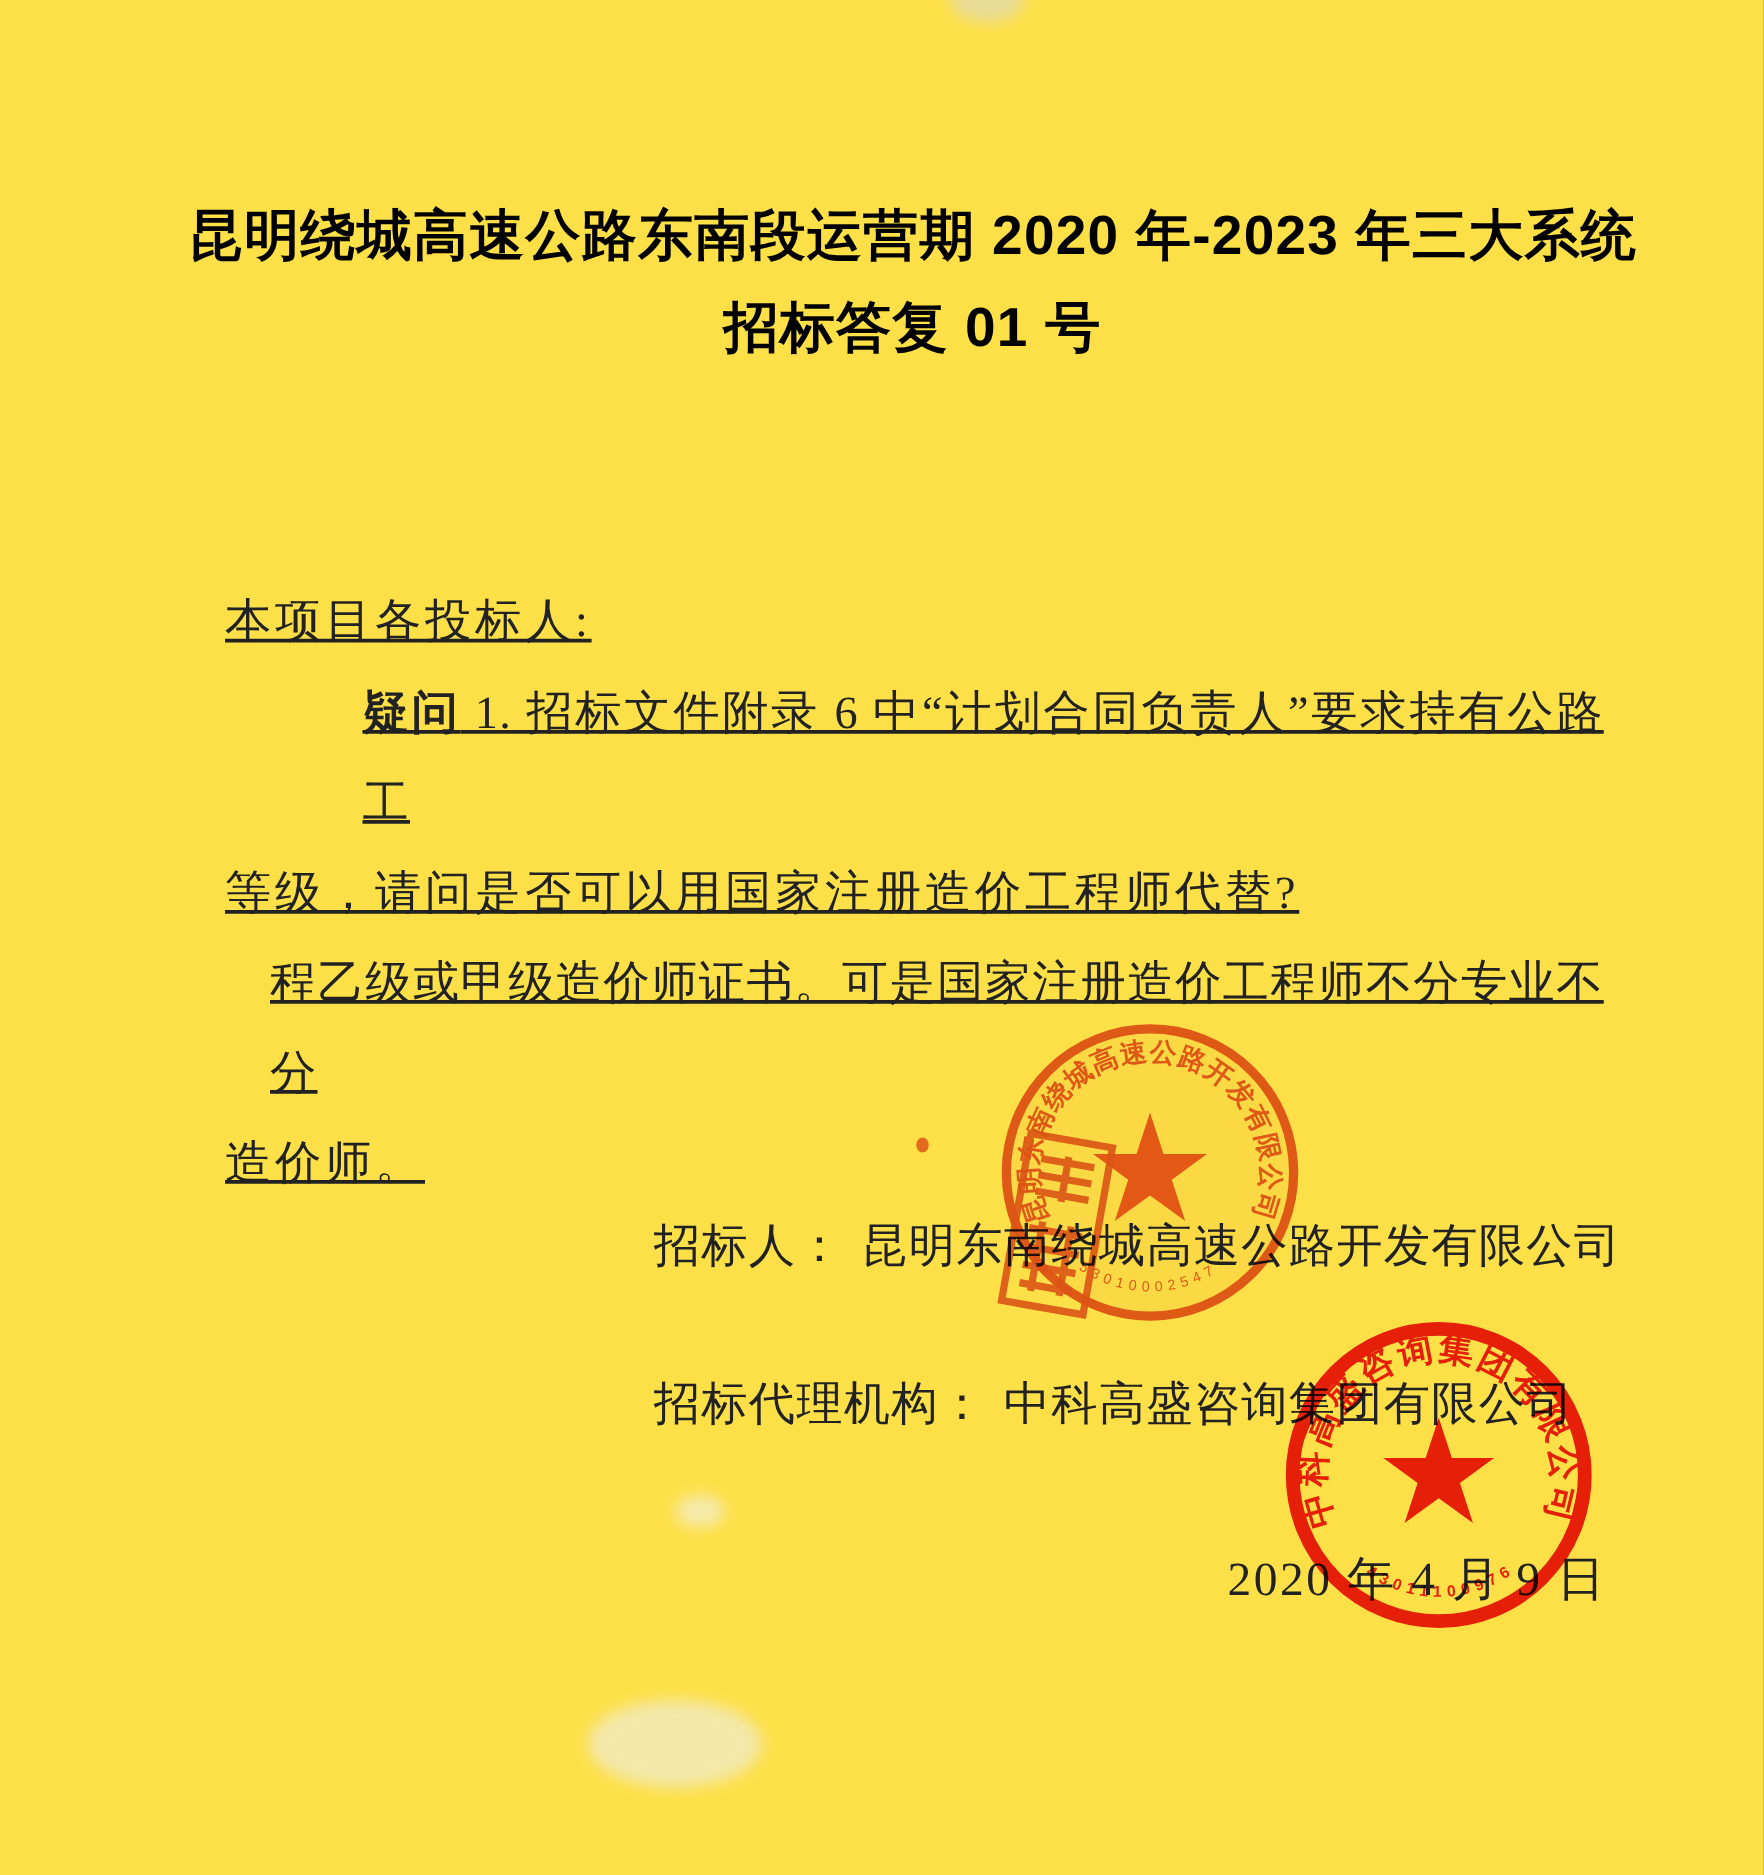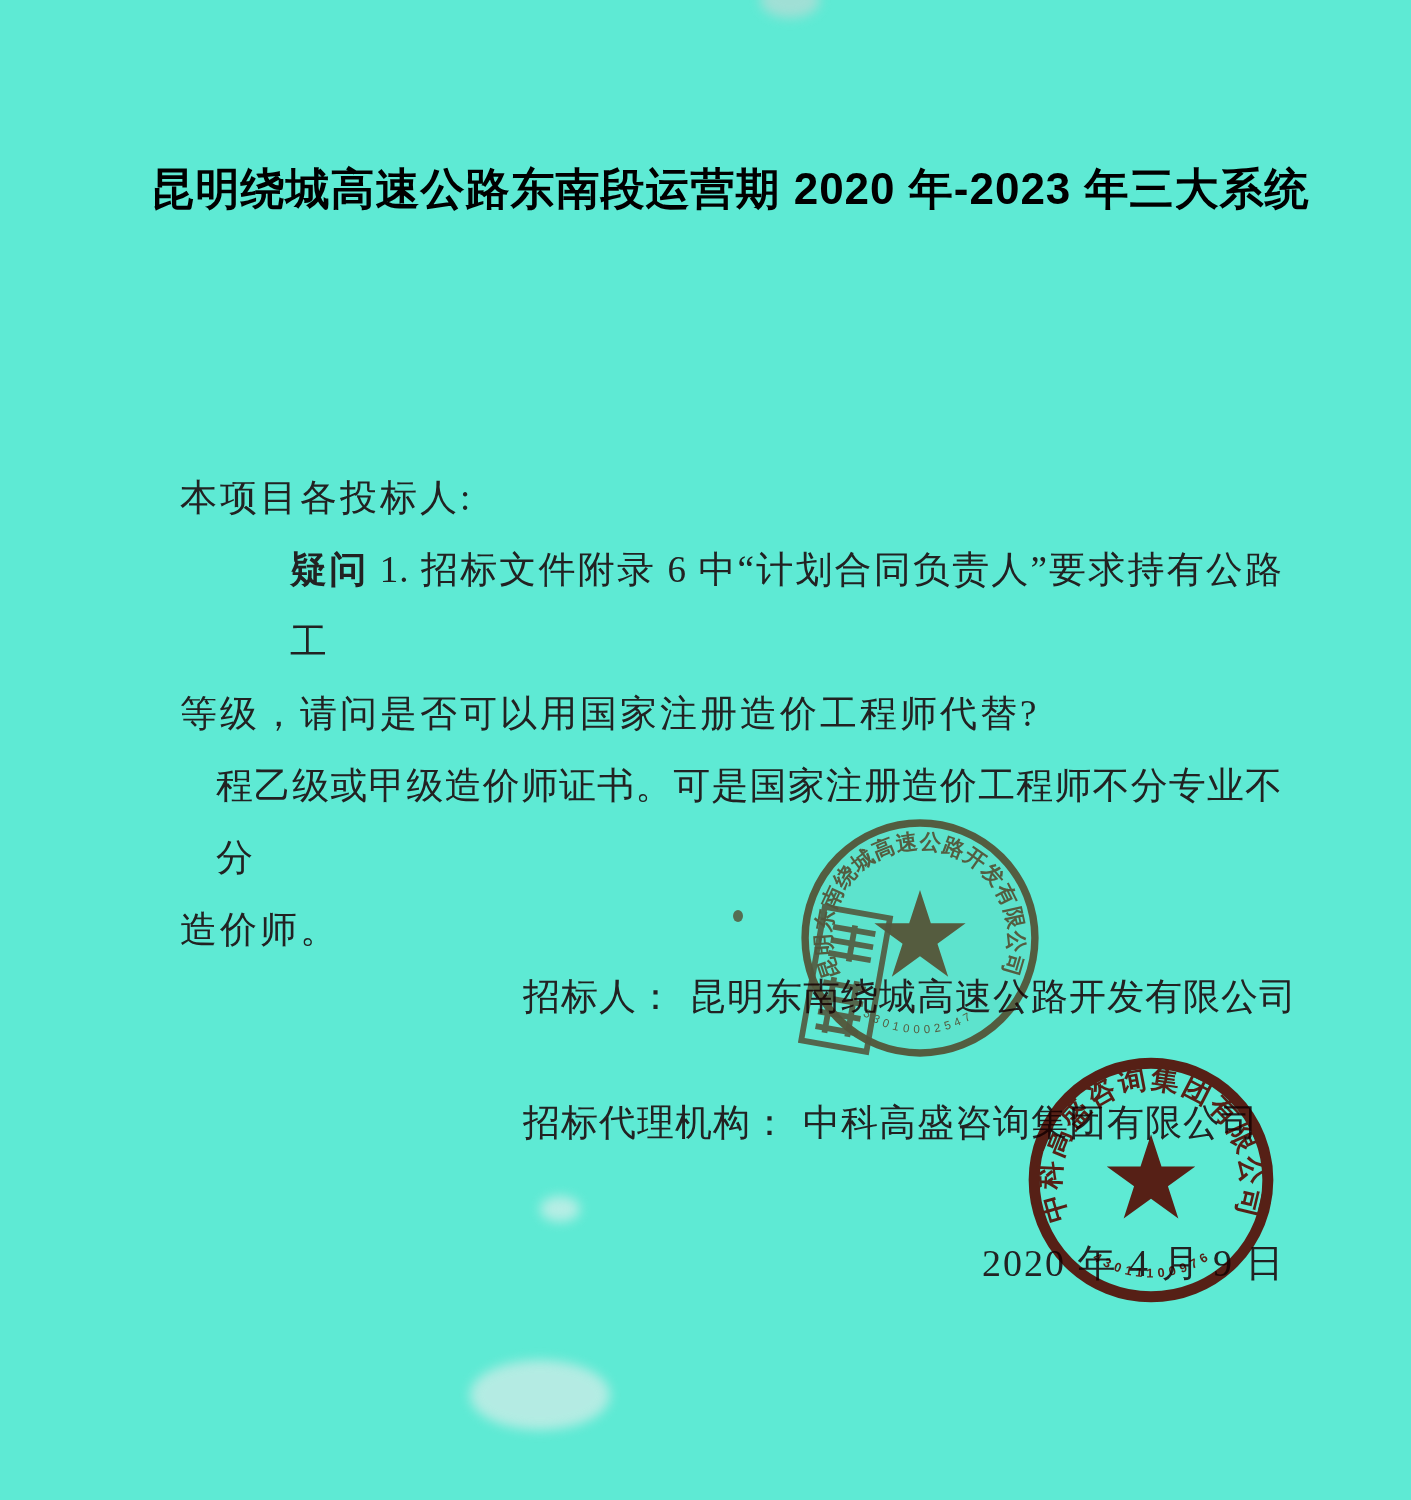--- a/index.html
+++ b/index.html
@@ -1,27 +1,27 @@
 <!DOCTYPE html>
 <html><head>
 <meta charset="utf-8">
 <style>
   html,body{margin:0;padding:0;background:#888;}
   .page{
-    position:relative;width:1411px;height:1500px;background:#5eead4;
+    position:relative;width:1411px;height:1500px;background:#fde047;
     overflow:hidden;font-family:"Liberation Serif","DejaVu Serif",serif;color:#1e1e1e;
   }
   
   .title-block{
     position:absolute;left:150px;top:152px;width:1160px;text-align:center;
     font-family:"Liberation Sans","DejaVu Sans",sans-serif;font-weight:bold;color:#000;
     font-size:44px;line-height:74px;letter-spacing:1px;
   }
   
-  .body-block{position:absolute;left:180px;top:462px;width:1103px;font-size:37px;color:#222;}
+  .body-block{position:absolute;left:180px;top:462px;width:1103px;font-size:37px;color:#222;text-decoration:underline;}
   .bline{line-height:72px;white-space:pre-wrap;}
   .bline.loose{letter-spacing:3px;}
   .bline.just{text-align:justify;text-align-last:justify;letter-spacing:1px;margin-left:36px;}
   .bline.indent{padding-left:74px;}
   .cjk-bold{font-family:"Liberation Sans","DejaVu Sans",sans-serif;font-weight:bold;}
   
   .sigline{position:absolute;font-size:37px;color:#222;white-space:nowrap;letter-spacing:1px;}
   .sigline .gap{display:inline-block;width:14px;}
   .sig-tenderer{left:523px;top:972px;}
   .sig-agency{left:523px;top:1098px;}
@@ -38,20 +38,21 @@
   .artifact.a2{left:470px;top:1360px;width:140px;height:70px;background:#ededed;opacity:.6;}
   .artifact.a3{left:540px;top:1196px;width:40px;height:26px;background:#f0f0f0;opacity:.6;}
 </style>
 </head>
 <body>
 
 <div class="page">
 
   <div class="title-block">
     <div>昆明绕城高速公路东南段运营期 2020 年-2023 年三大系统</div>
+    <div>招标答复 01 号</div>
   </div>
 
   <div class="body-block">
     <div class="bline loose">本项目各投标人:</div>
     <div class="bline just indent"><span class="cjk-bold">疑问</span><span> 1. 招标文件附录 6 中“计划合同负责人”要求持有公路工</span></div>
     <div class="bline loose">等级，请问是否可以用国家注册造价工程师代替?</div>
     <div class="bline just">程乙级或甲级造价师证书。可是国家注册造价工程师不分专业不分</div>
     <div class="bline loose">造价师。</div>
   </div>
 

